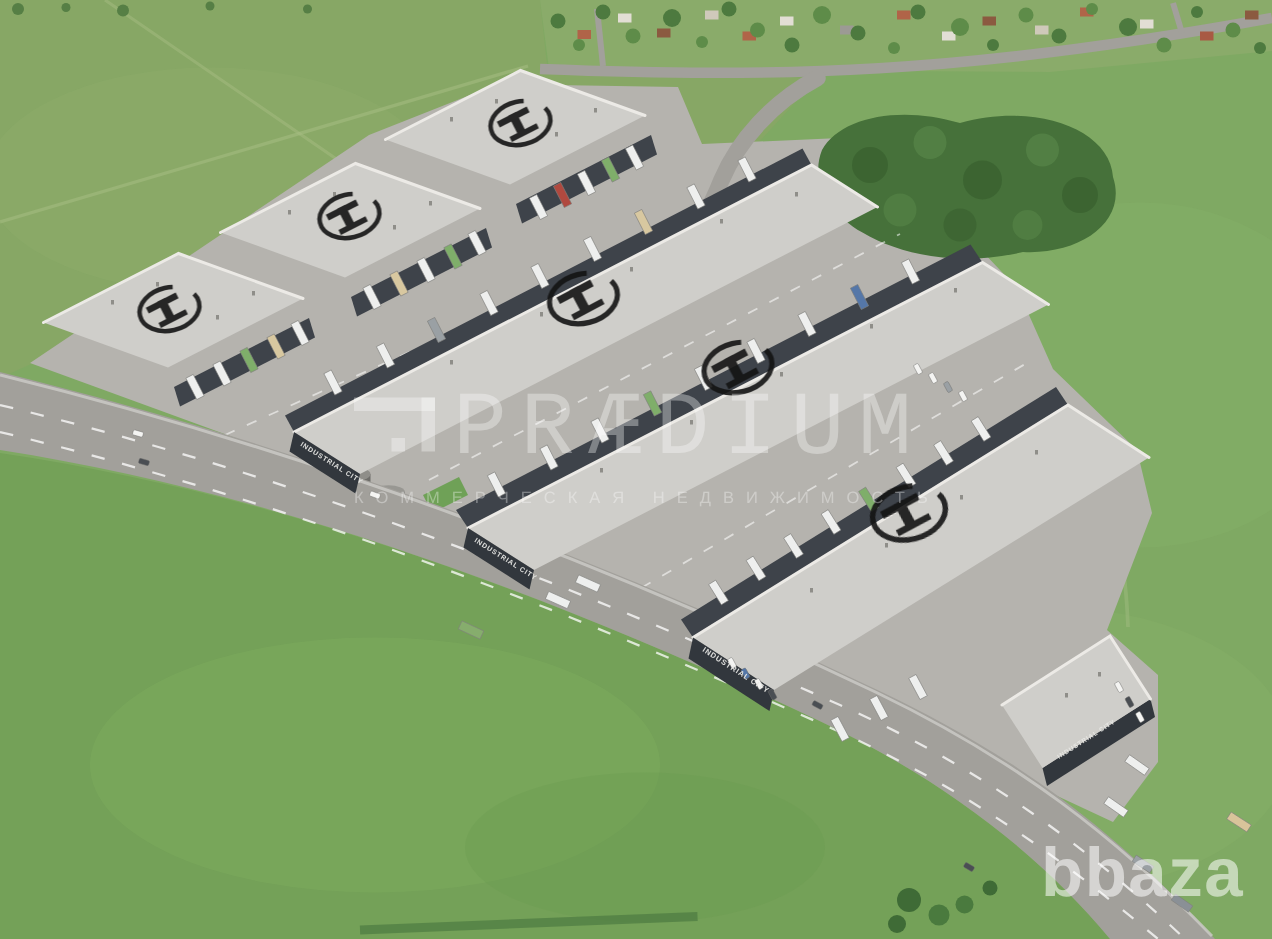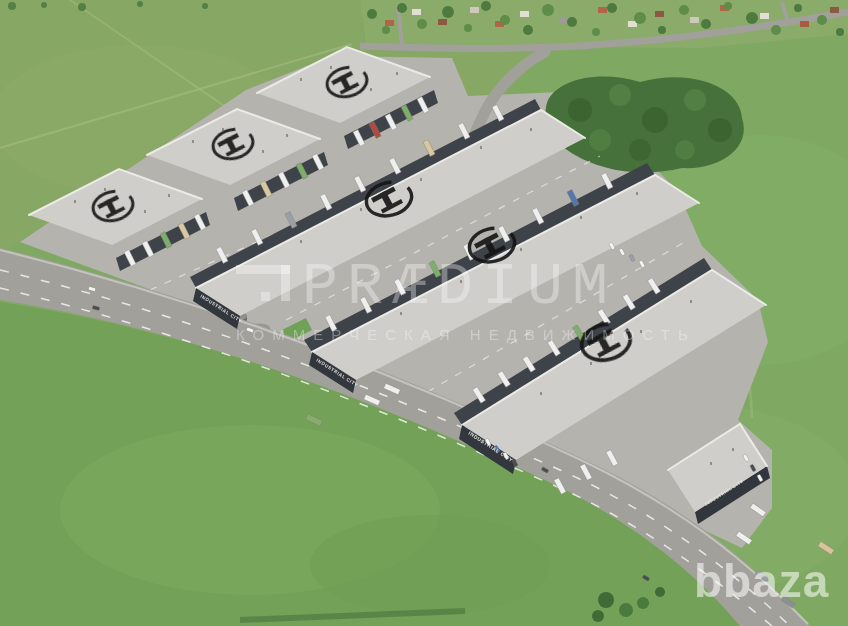--- a/index.html
+++ b/index.html
@@ -26,21 +26,21 @@
   .fac-label{fill:#e9e9e6;font-family:"Liberation Sans",sans-serif;font-weight:bold;letter-spacing:.6px;opacity:.95;}
 
   
   .wm-agency{position:absolute;left:236px;top:256px;color:rgba(255,255,255,.34);pointer-events:none;}
   .wm-row{display:flex;align-items:flex-start;gap:12px;}
   .wm-icon{position:relative;width:54px;height:44px;margin-top:9px;flex:none;}
   .wm-icon .bar-top{position:absolute;left:0;top:0;width:54px;height:9px;background:currentColor;}
   .wm-icon .bar-right{position:absolute;right:0;top:0;width:9px;height:36px;background:currentColor;}
   .wm-icon .dot{position:absolute;left:25px;top:27px;width:9px;height:9px;background:currentColor;}
   .wm-name{font-family:Liberation Mono, monospace;font-size:60px;line-height:1.05;letter-spacing:9px;white-space:nowrap;}
-  .wm-tagline{margin-top:7px;font-size:15px;letter-spacing:8px;white-space:nowrap;}
+  .wm-tagline{margin-top:7px;font-size:11px;letter-spacing:8px;white-space:nowrap;}
 
   
   .wm-site{position:absolute;left:694px;top:554px;font-size:46px;font-weight:bold;
            letter-spacing:1px;color:rgba(255,255,255,.55);pointer-events:none;}
 </style>
 </head>
 <body>
 
 <div class="scene">
 <svg width="848" height="626" viewBox="0 0 848 626">

